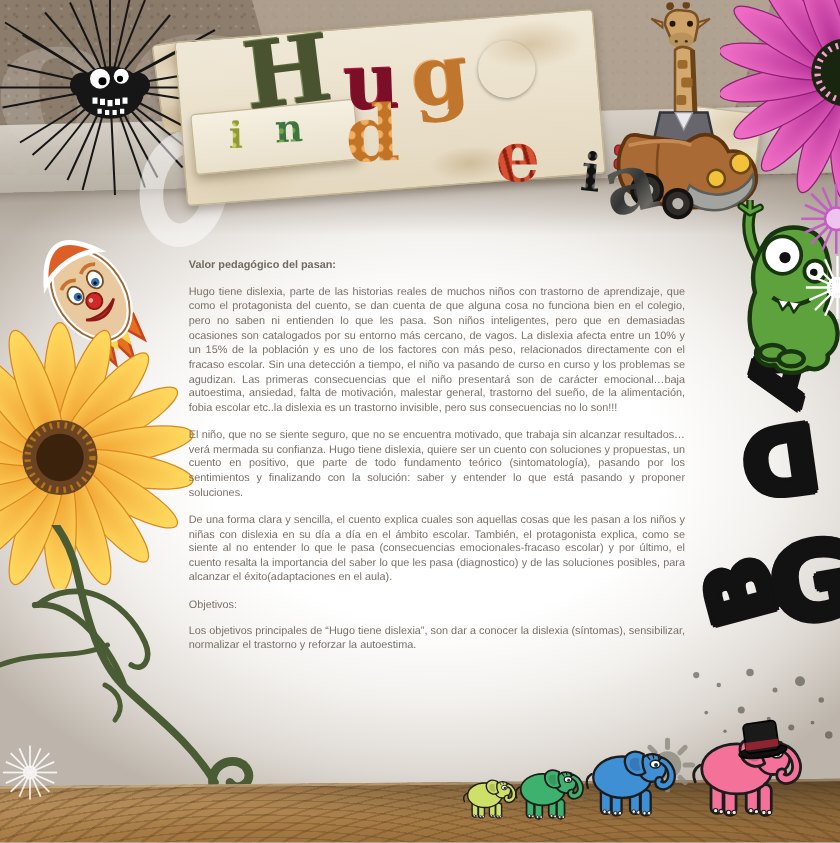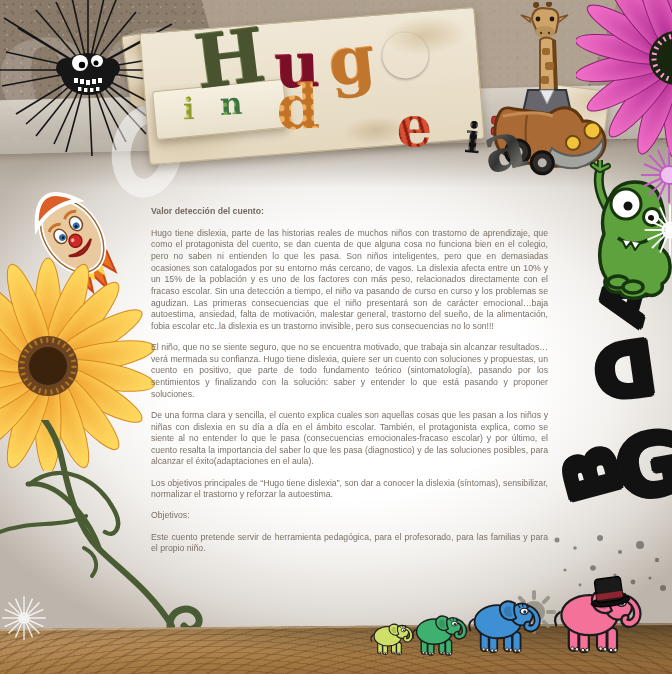--- a/index.html
+++ b/index.html
@@ -176,28 +176,27 @@
       <span class="L clipT dis-1">i</span>
       <span class="L clipT dis-2">s</span>
       <span class="L clipT dis-3">l</span>
       <span class="L clipT dis-4">e</span>
       <span class="L clipT dis-5">x</span>
       <span class="L clipT dis-6">i</span>
       <span class="L clipT dis-7">a</span>
     </div>
 
   <div class="content">
-    <h3>Valor detección del cuento:</h3>
+    <h3>Valor pedagógico del pasan:</h3>
     <div>
         <p>Hugo tiene dislexia, parte de las historias reales de muchos niños con trastorno de aprendizaje, que como el protagonista del cuento, se dan cuenta de que alguna cosa no funciona bien en el colegio, pero no saben ni entienden lo que les pasa. Son niños inteligentes, pero que en demasiadas ocasiones son catalogados por su entorno más cercano, de vagos. La dislexia afecta entre un 10% y un 15% de la población y es uno de los factores con más peso, relacionados directamente con el fracaso escolar. Sin una detección a tiempo, el niño va pasando de curso en curso y los problemas se agudizan. Las primeras consecuencias que el niño presentará son de carácter emocional…baja autoestima, ansiedad, falta de motivación, malestar general, trastorno del sueño, de la alimentación, fobia escolar etc..la dislexia es un trastorno invisible, pero sus consecuencias no lo son!!!</p>
         <p>El niño, que no se siente seguro, que no se encuentra motivado, que trabaja sin alcanzar resultados…verá mermada su confianza. Hugo tiene dislexia, quiere ser un cuento con soluciones y propuestas, un cuento en positivo, que parte de todo fundamento teórico (sintomatología), pasando por los sentimientos y finalizando con la solución: saber y entender lo que está pasando y proponer soluciones.</p>
         <p>De una forma clara y sencilla, el cuento explica cuales son aquellas cosas que les pasan a los niños y niñas con dislexia en su día a día en el ámbito escolar. También, el protagonista explica, como se siente al no entender lo que le pasa (consecuencias emocionales-fracaso escolar) y por último, el cuento resalta la importancia del saber lo que les pasa (diagnostico) y de las soluciones posibles, para alcanzar el éxito(adaptaciones en el aula).</p>
+        <p>Objetivos:</p>
         <p>Los objetivos principales de “Hugo tiene dislexia”, son dar a conocer la dislexia (síntomas), sensibilizar, normalizar el trastorno y reforzar la autoestima.</p>
-        <p>Objetivos:</p>
-        <p>Este cuento pretende servir de herramienta pedagógica, para el profesorado, para las familias y para el propio niño.</p>
       </div>
   </div>
 
   <svg class="dec spiky-bug" width="190" height="168" viewBox="0 0 190 168">
     <g stroke="#161616" stroke-width="1.6">
       <line x1="92" y1="76" x2="92" y2="2"></line>
         <line x1="92" y1="76" x2="120" y2="6"></line>
         <line x1="92" y1="76" x2="60" y2="8"></line>
       <line x1="92" y1="76" x2="140" y2="18"></line>
         <line x1="92" y1="76" x2="40" y2="16"></line>

